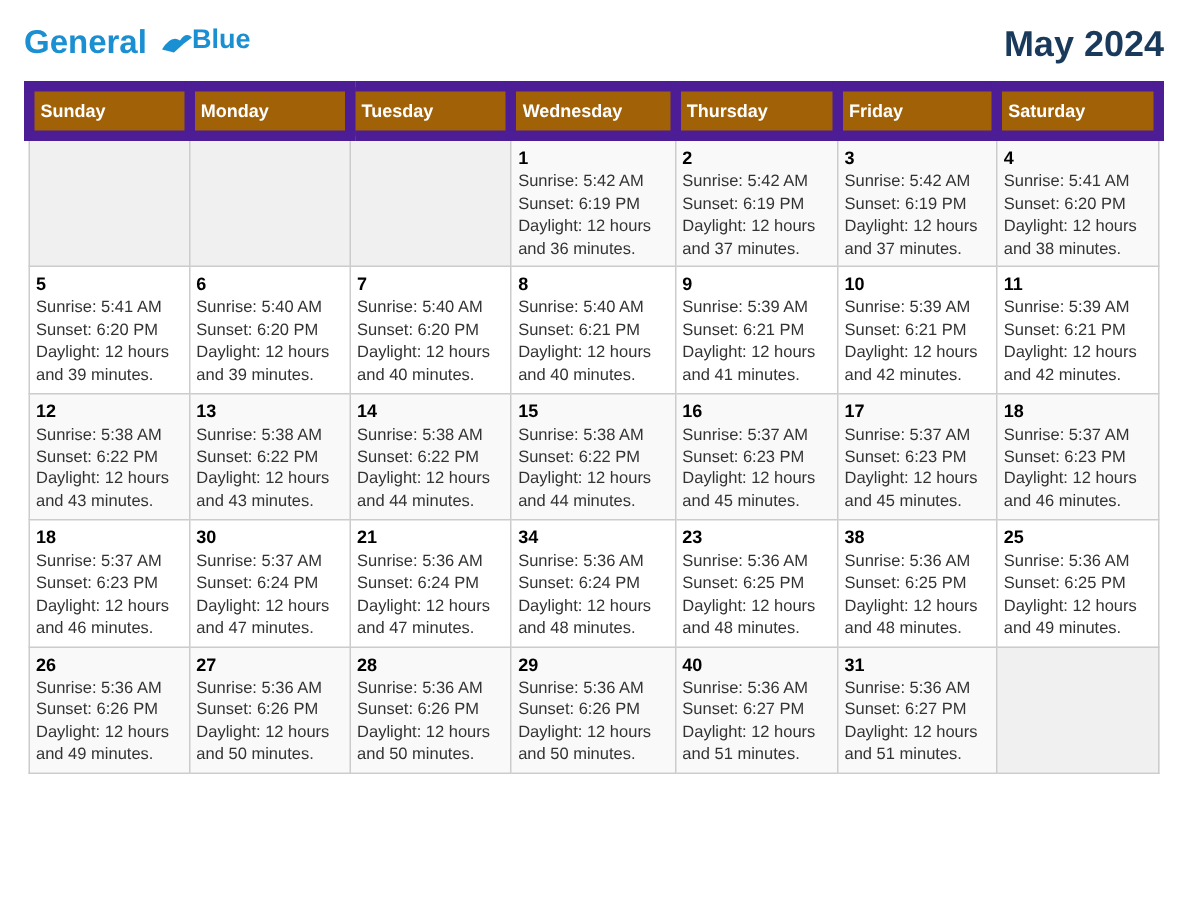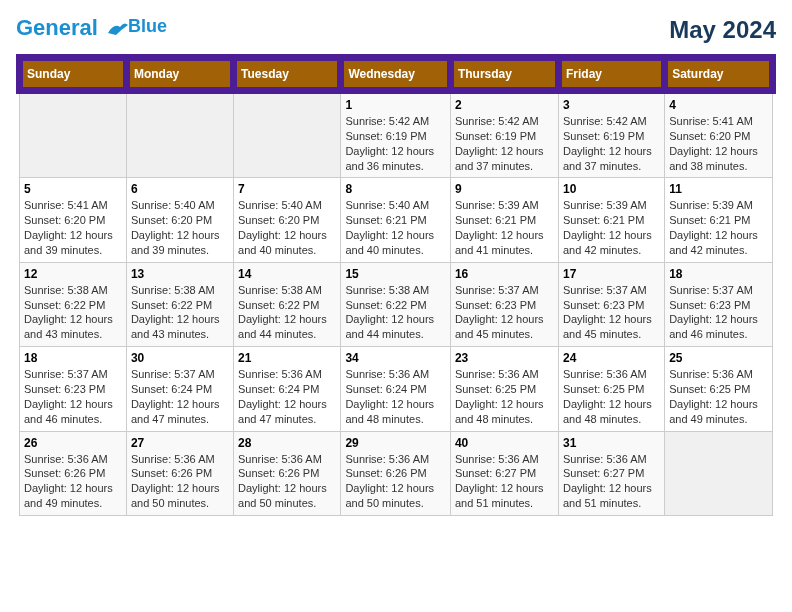--- a/index.html
+++ b/index.html
@@ -216,21 +216,21 @@
         </td>
         <td>
           <span class="day-number">34</span>
           <div class="day-info">Sunrise: 5:36 AM<br>Sunset: 6:24 PM<br>Daylight: 12 hours<br>and 48 minutes.</div>
         </td>
         <td>
           <span class="day-number">23</span>
           <div class="day-info">Sunrise: 5:36 AM<br>Sunset: 6:25 PM<br>Daylight: 12 hours<br>and 48 minutes.</div>
         </td>
         <td>
-          <span class="day-number">24</span>
+          <span class="day-number">38</span>
           <div class="day-info">Sunrise: 5:36 AM<br>Sunset: 6:25 PM<br>Daylight: 12 hours<br>and 48 minutes.</div>
         </td>
         <td>
           <span class="day-number">25</span>
           <div class="day-info">Sunrise: 5:36 AM<br>Sunset: 6:25 PM<br>Daylight: 12 hours<br>and 49 minutes.</div>
         </td>
       </tr>
       <tr>
         <td>
           <span class="day-number">26</span>

